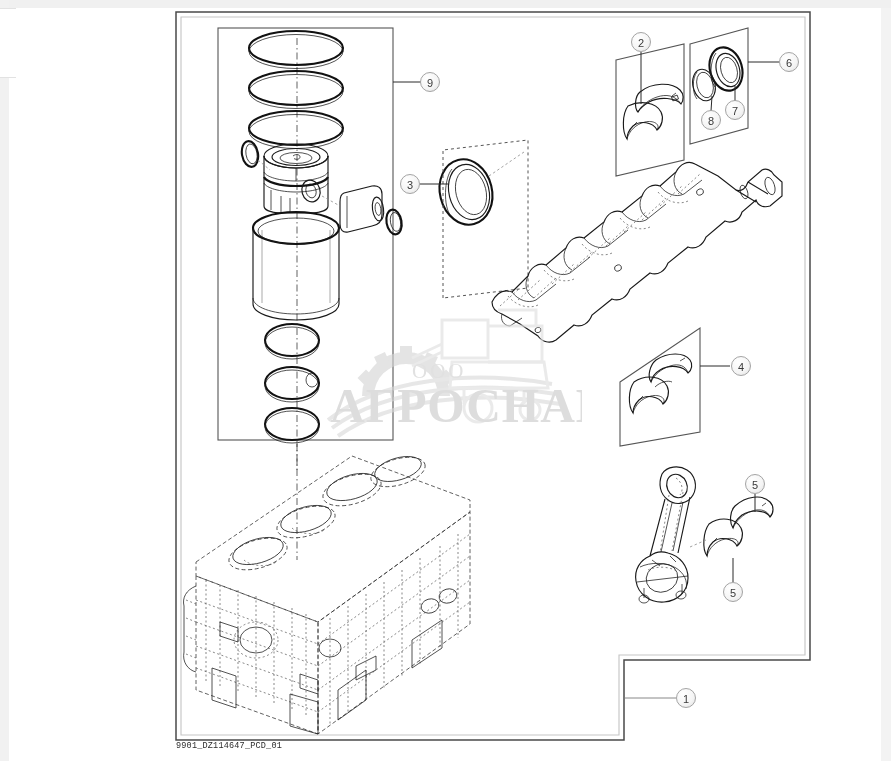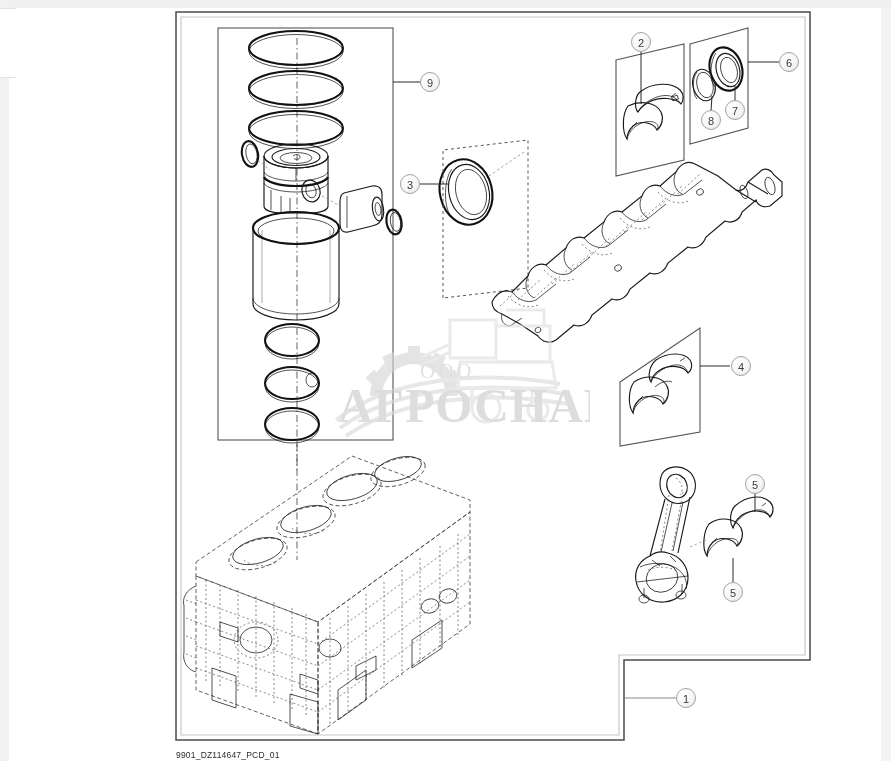--- a/index.html
+++ b/index.html
@@ -32,30 +32,29 @@
     position:absolute;left:16px;top:8px;width:865px;height:753px;
     background:#ffffff;
   }
   
   #diagram-surface{
     position:absolute;left:0;top:0;width:891px;height:761px;
   }
   #diagram-surface svg{display:block;}
   
   #watermark{
-    position:absolute;left:300px;top:300px;width:290px;height:160px;
+    position:absolute;left:292px;top:300px;width:290px;height:160px;
     pointer-events:none;
   }
   
   #drawing-caption{
     position:absolute;left:176px;top:741px;
-    font-family:Liberation Sans, sans-serif;
+    font-family:Liberation Mono, monospace;
     font-size:8.5px;letter-spacing:.2px;color:#2b2b2b;
     white-space:nowrap;
-    margin-top:9px;
   }
   
   text.callout-num{
     font-family:"Liberation Sans", sans-serif;
     font-size:11px;
     fill:#3a3a3a;
     text-anchor:middle;
     dominant-baseline:central;
   }
 </style>

